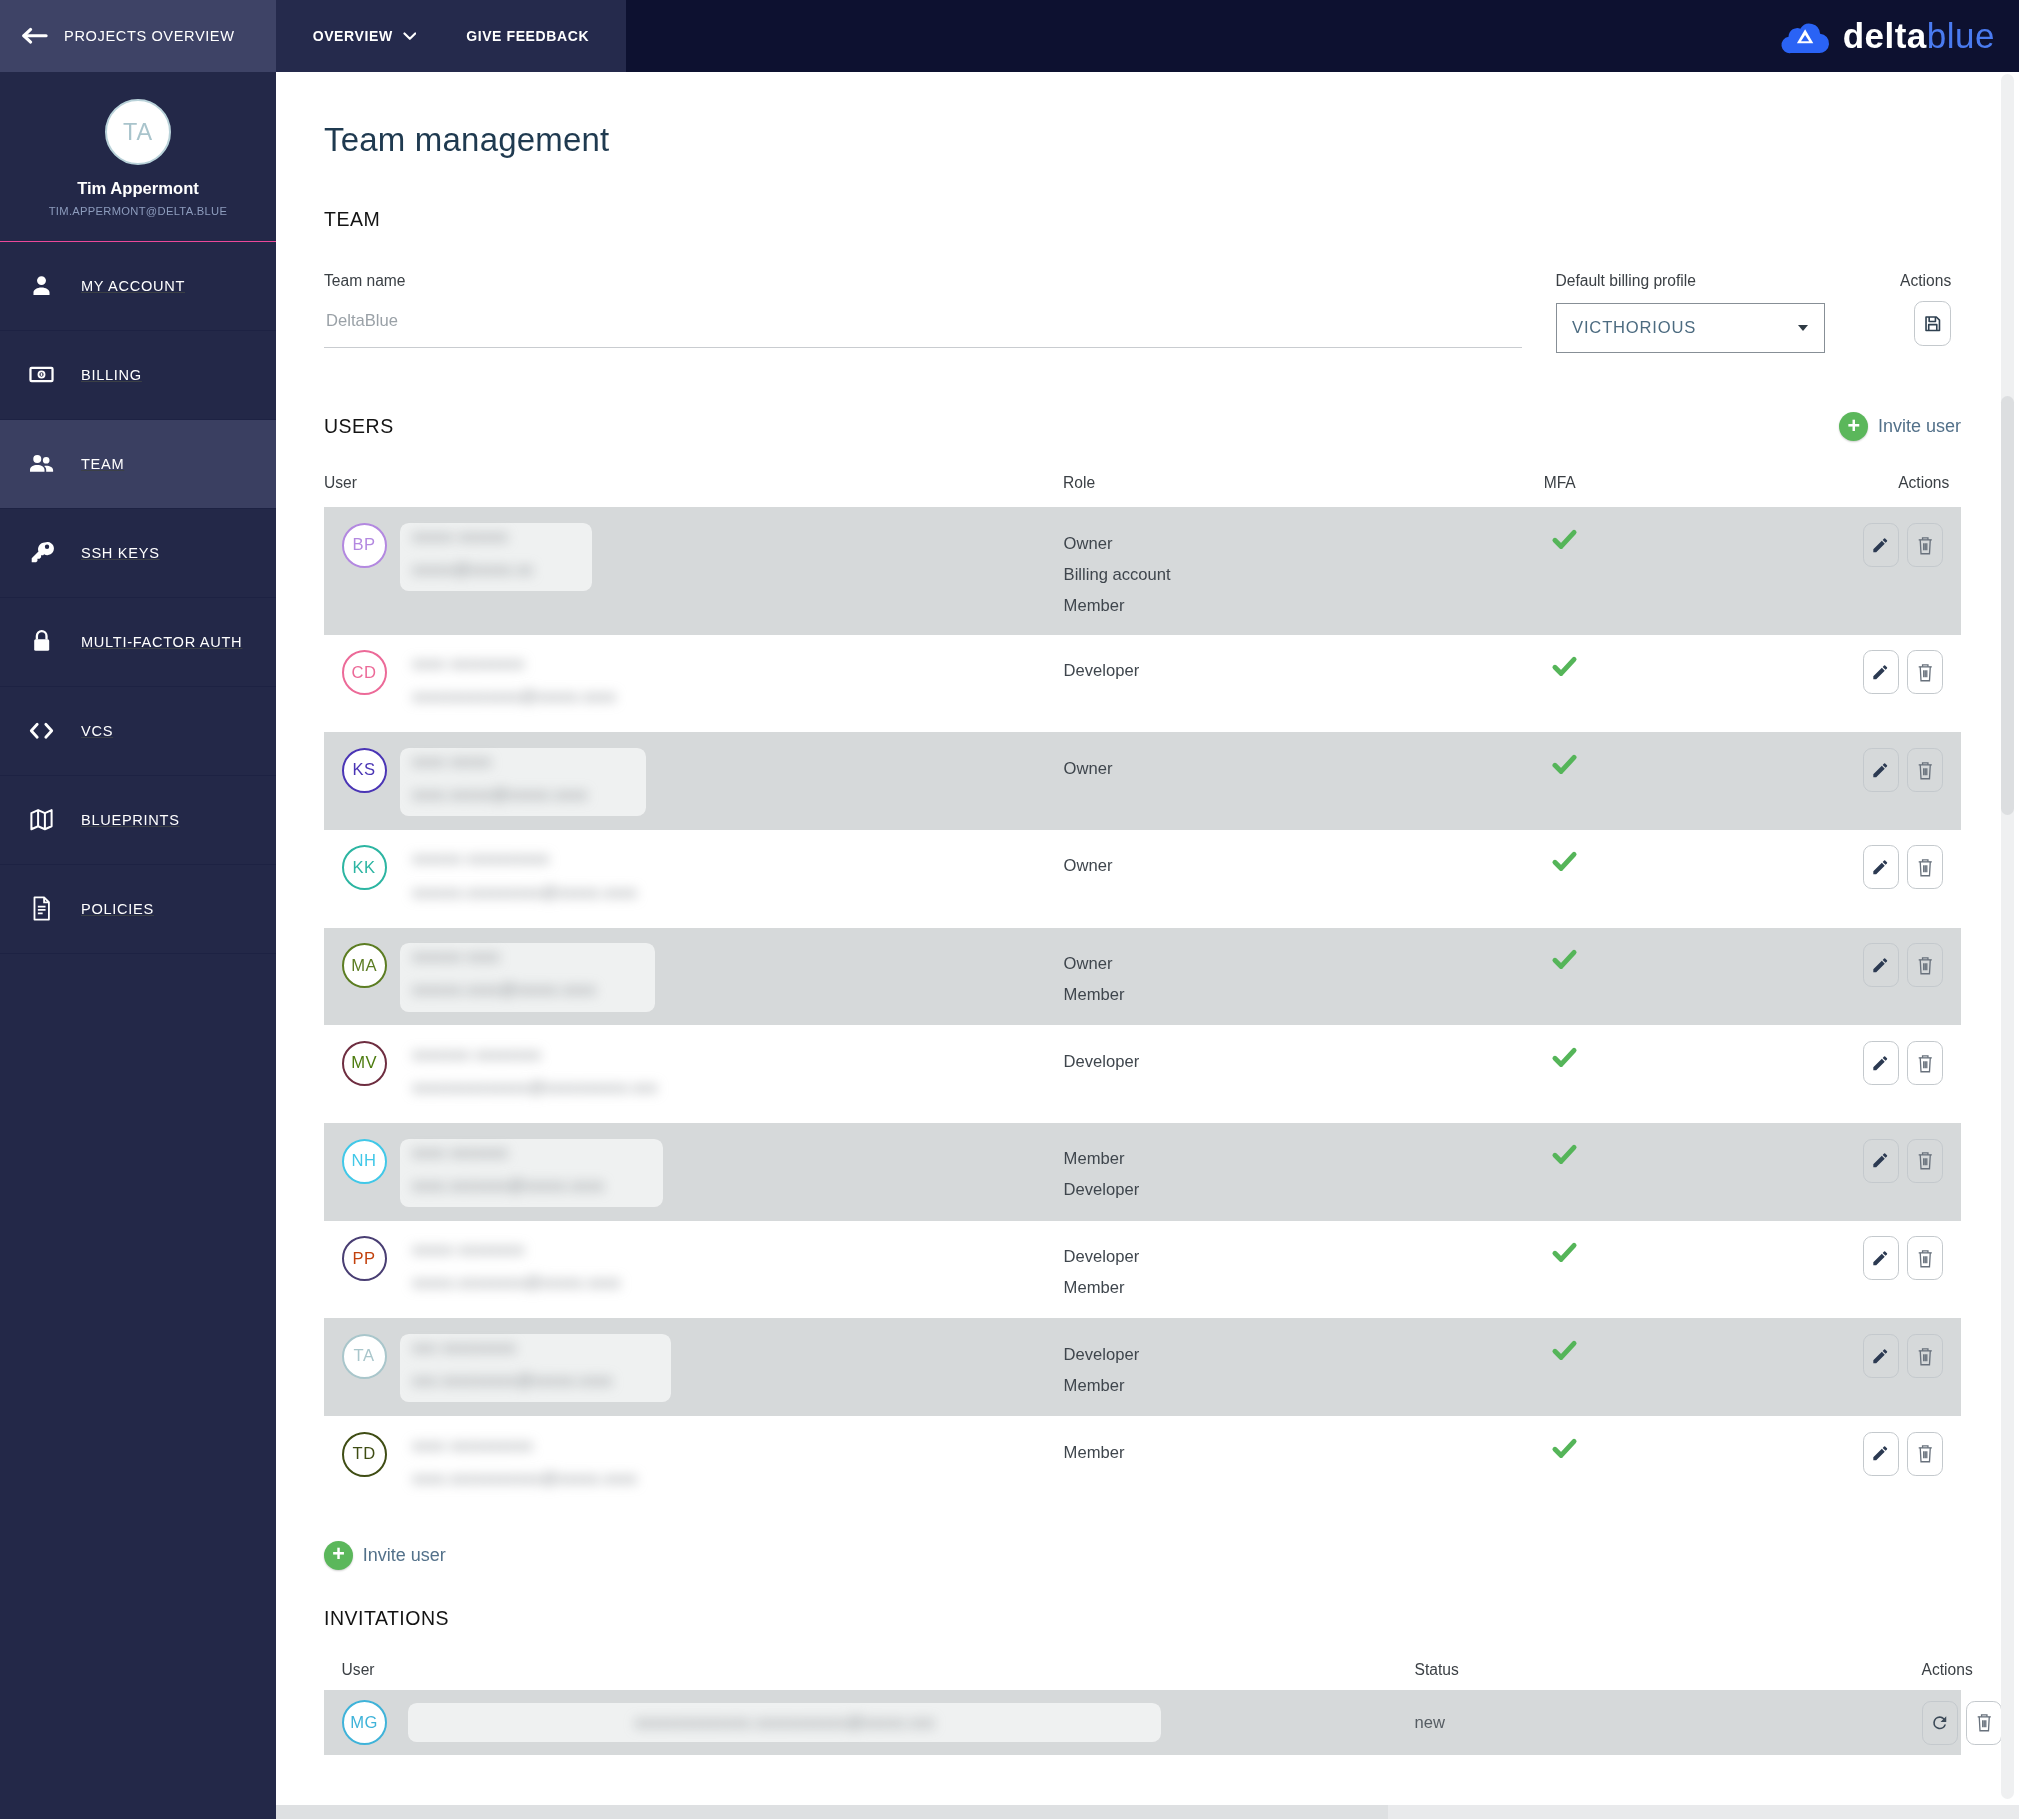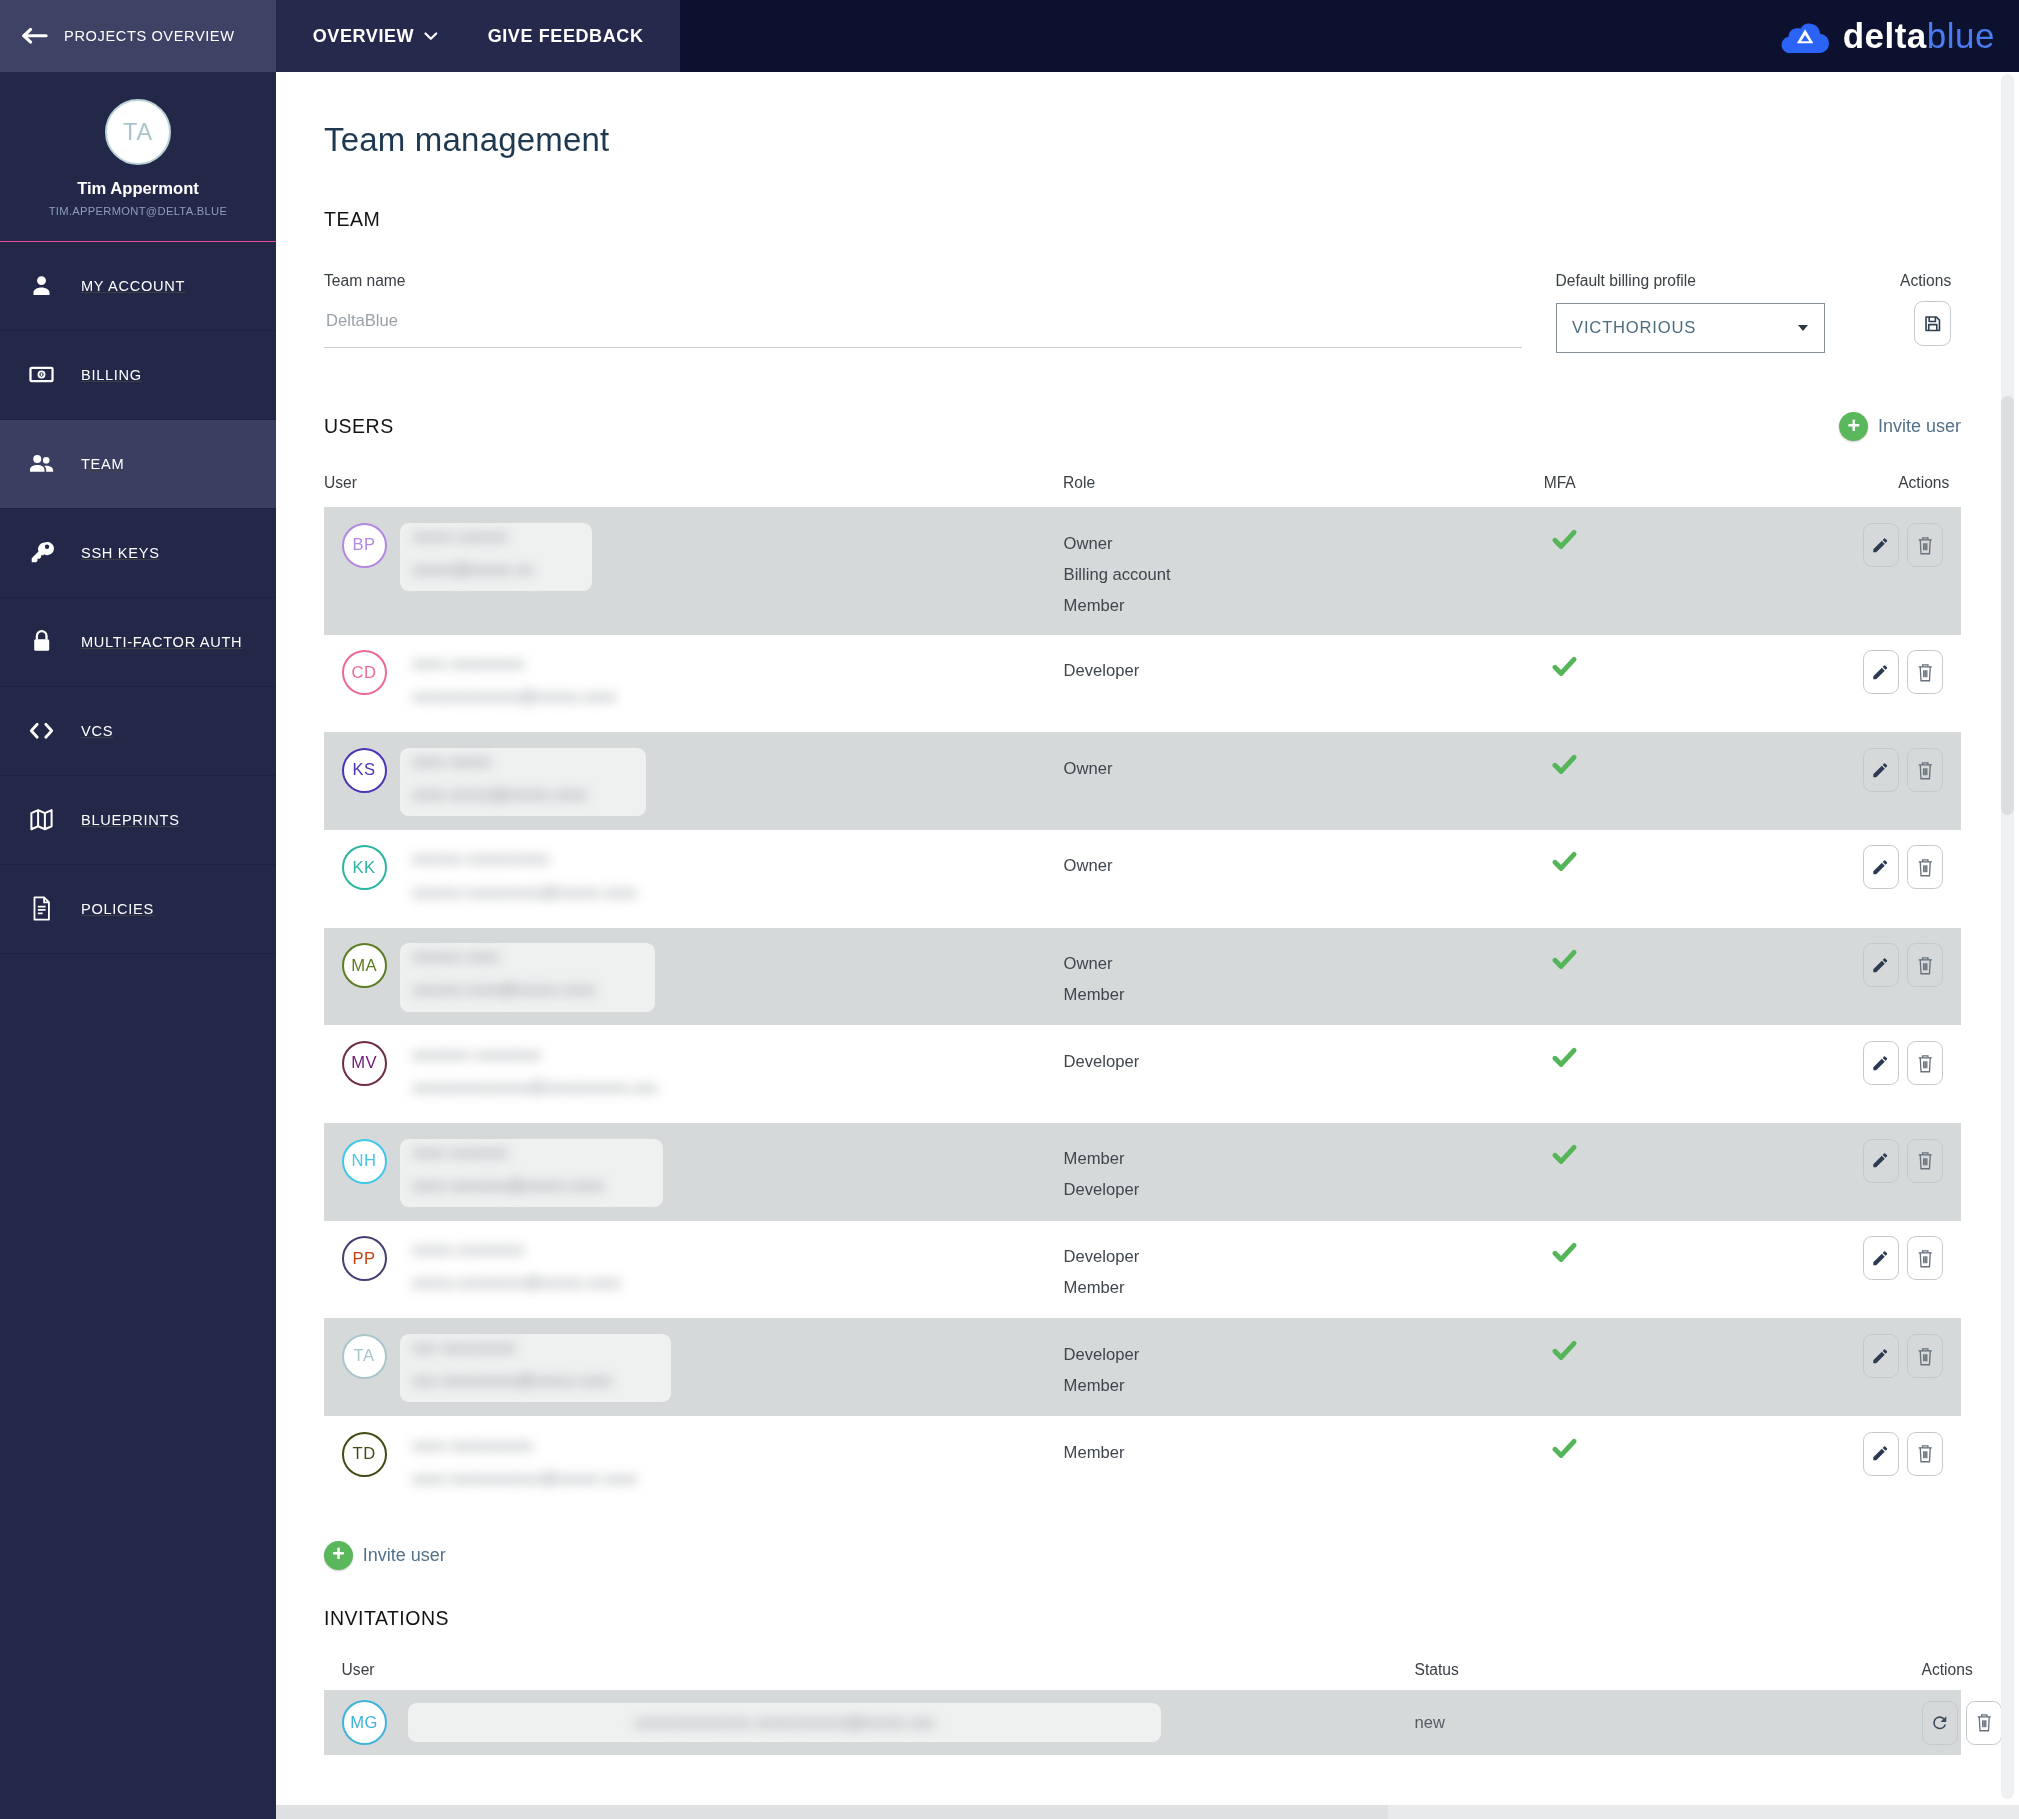--- a/index.html
+++ b/index.html
@@ -10,21 +10,21 @@
   }
   *{box-sizing:border-box;margin:0;padding:0;}
   html,body{width:2020px;height:1820px;}
   body{font-family:"Liberation Sans","DejaVu Sans",sans-serif;background:#fff;position:relative;overflow:hidden;color:#3b4045;}
 
   
   .topbar{position:absolute;top:0;left:0;right:0;height:72px;background:var(--topbar);display:flex;align-items:stretch;color:#fff;z-index:5;}
   .back-btn{width:276px;background:var(--backbtn);display:flex;align-items:center;gap:15.6px;padding-left:19.5px;cursor:pointer;flex:none;}
   .back-btn .lbl{font-size:14.6px;font-weight:400;letter-spacing:0.6px;}
   .tabstrip{background:var(--tabstrip);display:flex;align-items:stretch;padding:0 11.7px;}
-  .toptab{display:flex;align-items:center;gap:9.8px;padding:0 25px;font-size:18px;font-weight:700;letter-spacing:0.6px;cursor:pointer;}
+  .toptab{display:flex;align-items:center;gap:9.8px;padding:0 25px;font-size:14px;font-weight:700;letter-spacing:0.6px;cursor:pointer;}
   .logo{margin-left:auto;display:flex;align-items:center;gap:11.7px;padding-right:25px;}
   .logo .wordmark{font-size:35px;letter-spacing:0.5px;}
   .logo .wordmark b{color:#fff;font-weight:700;}
   .logo .wordmark span{color:var(--logotext);font-weight:300;}
 
   
   .sidebar{position:absolute;top:72px;left:0;width:276px;bottom:0;background:var(--sidebar);}
   .profile{text-align:center;padding:27px 9.8px 23.4px;}
   .profile .avatar{width:66px;height:66px;border-radius:50%;background:#fff;border:2.9px solid #b9d2d9;color:#a9c4cc;display:inline-flex;align-items:center;justify-content:center;font-size:23.4px;letter-spacing:1px;}
   .profile .pname{color:#fff;font-size:16.6px;font-weight:700;margin-top:13.7px;}
@@ -443,21 +443,21 @@
                 <path d="M5.5 6l1 18h11l1-18"></path>
                 <path d="M10 10.5v9M12 10.5v9M14 10.5v9"></path>
               </svg>
             </span>
           </button>
       </div>
     </div>
 
     <div class="urow">
       <div class="cell-user">
-        <div class="avatar" style="border-color: rgb(110, 45, 64); color: #701a75;">MV</div>
+        <div class="avatar" style="border-color: rgb(110, 45, 64); color: #4d7c0f;">MV</div>
         <div class="redact-band">
           <div class="rname redacted">xxxxxxx xxxxxxxx</div>
           <div class="remail redacted">xxxxxxxxxxxxxx@xxxxxxxxxx.xxx</div>
         </div>
       </div>
       <div class="cell-roles">
         <div class="role">Developer</div>
       </div>
       <div class="cell-mfa">
           <svg width="27" height="23.4" viewBox="0 0 24 20">

